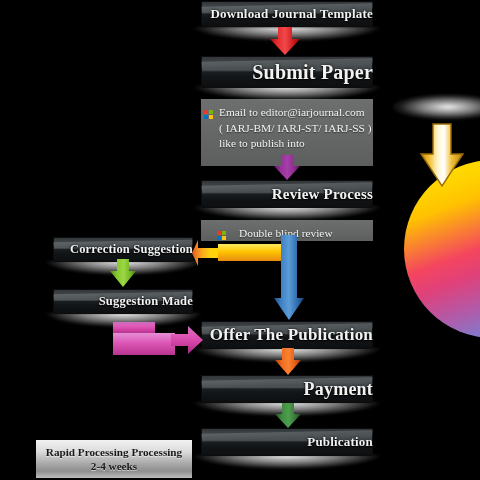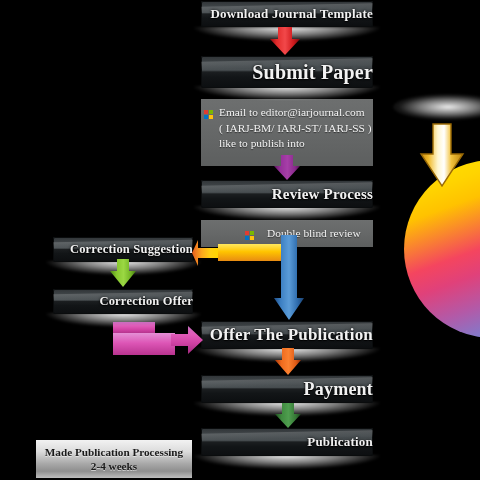--- a/index.html
+++ b/index.html
@@ -194,21 +194,21 @@
       </defs>
       <path d="M9,0 L21,0 L21,11 L28,11 L15,25 L2,11 L9,11 Z" fill="url(#gpur)"></path>
     </svg>
   </div>
 
   <div class="box" style="left:201px;top:180px;width:172px;height:28px;font-size:15px;">
     <span>Review Process</span>
   </div>
   <div class="reflect" style="left:194px;top:206px;width:186px;"></div>
 
-  <div class="panel" style="left:201px;top:209px;width:172px;height:27px;padding:6px 5px 0 44px;">
+  <div class="panel" style="left:201px;top:209px;width:172px;height:21px;padding:6px 5px 0 16px;">
     <ul>
       <li>
         <span class="bullet">
           <svg width="9" height="9" viewBox="0 0 9 9">
             <rect x="0" y="0" width="4" height="4" fill="#e03c31"></rect>
             <rect x="5" y="0" width="4" height="4" fill="#7ab800"></rect>
             <rect x="0" y="5" width="4" height="4" fill="#0072c6"></rect>
             <rect x="5" y="5" width="4" height="4" fill="#ffc20e"></rect>
           </svg>
         </span>
@@ -267,21 +267,21 @@
           <stop offset="52%" stop-color="#9bd843"></stop>
           <stop offset="80%" stop-color="#72b324"></stop>
           <stop offset="100%" stop-color="#447a10"></stop>
         </linearGradient>
       </defs>
       <path d="M9,0 L21,0 L21,12 L28,12 L15,28 L2,12 L9,12 Z" fill="url(#ggrn)"></path>
     </svg>
   </div>
 
   <div class="box" style="left:53px;top:289px;width:140px;height:25px;font-size:12.5px;">
-    <span>Correction Offer</span>
+    <span>Suggestion Made</span>
   </div>
   <div class="reflect" style="left:46px;top:313px;width:155px;"></div>
 
   <div class="arrow" style="left:113px;top:320px;width:90px;height:36px;">
     <svg width="90" height="36" viewBox="0 0 90 36">
       <defs>
         <linearGradient id="gmag" x1="0" y1="0" x2="0" y2="1">
           <stop offset="0%" stop-color="#c96fc0"></stop>
           <stop offset="30%" stop-color="#e05bb8"></stop>
           <stop offset="60%" stop-color="#d142a4"></stop>
@@ -338,17 +338,17 @@
       <path d="M9,0 L21,0 L21,11 L28,11 L15,25 L2,11 L9,11 Z" fill="url(#ggrn2)"></path>
     </svg>
   </div>
 
   <div class="box" style="left:201px;top:428px;width:172px;height:28px;font-size:13px;">
     <span>Publication</span>
   </div>
   <div class="reflect" style="left:194px;top:455px;width:186px;"></div>
 
   <div class="silver" style="left:36px;top:440px;width:156px;height:38px;flex-direction:column;">
-    <span>Made Publication Processing</span>
+    <span>Rapid Processing Processing</span>
     <span>2-4 weeks</span>
   </div>
 
 </div>
 
 </body></html>

